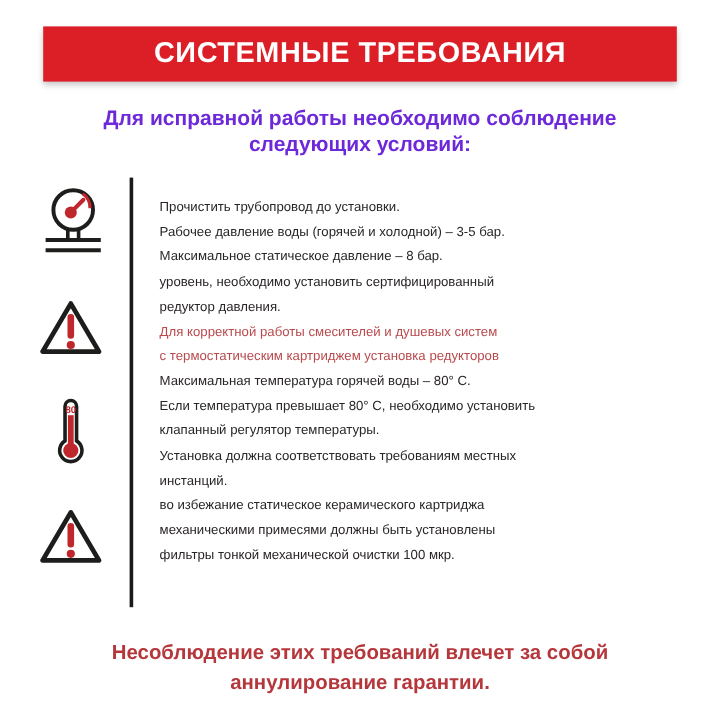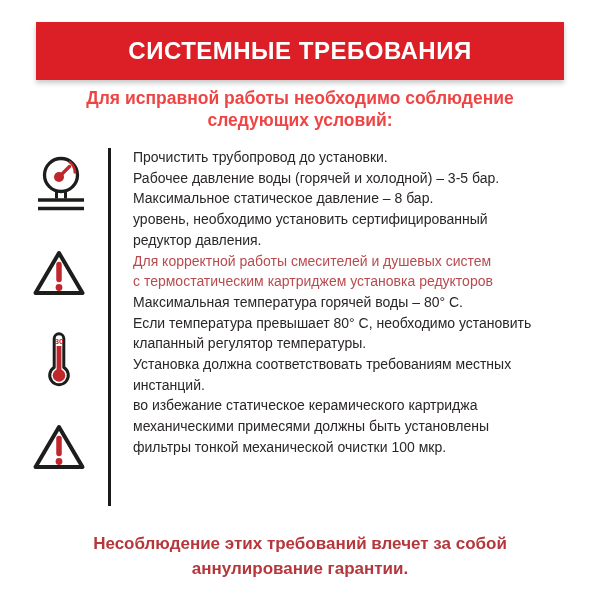--- a/index.html
+++ b/index.html
@@ -14,60 +14,60 @@
   html,body{width:600px;height:600px;}
   body{
     position:relative;
     background:#ffffff;
     font-family:"Liberation Sans", sans-serif;
     color:var(--ink);
     overflow:hidden;
   }
   .banner{
     position:absolute;
-    left:36px; right:36px; top:22px; height:58px;
+    left:36px; right:36px; top:22px; height:46px;
     background:var(--banner-red);
     display:flex; align-items:center; justify-content:center;
     box-shadow:0 3px 5px rgba(0,0,0,0.22);
   }
   .banner-title{
     color:#ffffff;
     font-size:24px;
     font-weight:bold;
     letter-spacing:0.5px;
     white-space:nowrap;
   }
   .heading{
     position:absolute;
     left:0; right:0; top:88px;
     text-align:center;
     font-size:17.5px;
     font-weight:bold;
     line-height:21.5px;
-    color:#ef4444;
+    color:#6d28d9;
   }
   .content{
     position:absolute;
     left:20px; right:8px; top:146px; height:372px;
   }
   .divider{
     position:absolute;
     left:88px; top:2px;
     width:2.5px; height:358px;
     background:#1A1A1A;
   }
   .icon{position:absolute;}
   .icon-gauge{left:16px; top:8px; width:50px; height:64px;}
   .icon-triangle-1{left:11px; top:102px; width:56px; height:50px;}
   .icon-thermo{left:26px; top:185px; width:26px; height:58px;}
   .icon-triangle-2{left:11px; top:276px; width:56px; height:50px;}
   .textcol{
     position:absolute;
-    left:113px; top:1px; right:0;
-    font-size:14px;
+    left:113px; top:17px; right:0;
+    font-size:11px;
     line-height:20.7px;
   }
   .line{white-space:nowrap;}
   .item-red .line{color:var(--red-text);}
   .footer{
     position:absolute;
     left:0; right:0; top:531px;
     text-align:center;
     font-size:17px;
     font-weight:bold;

